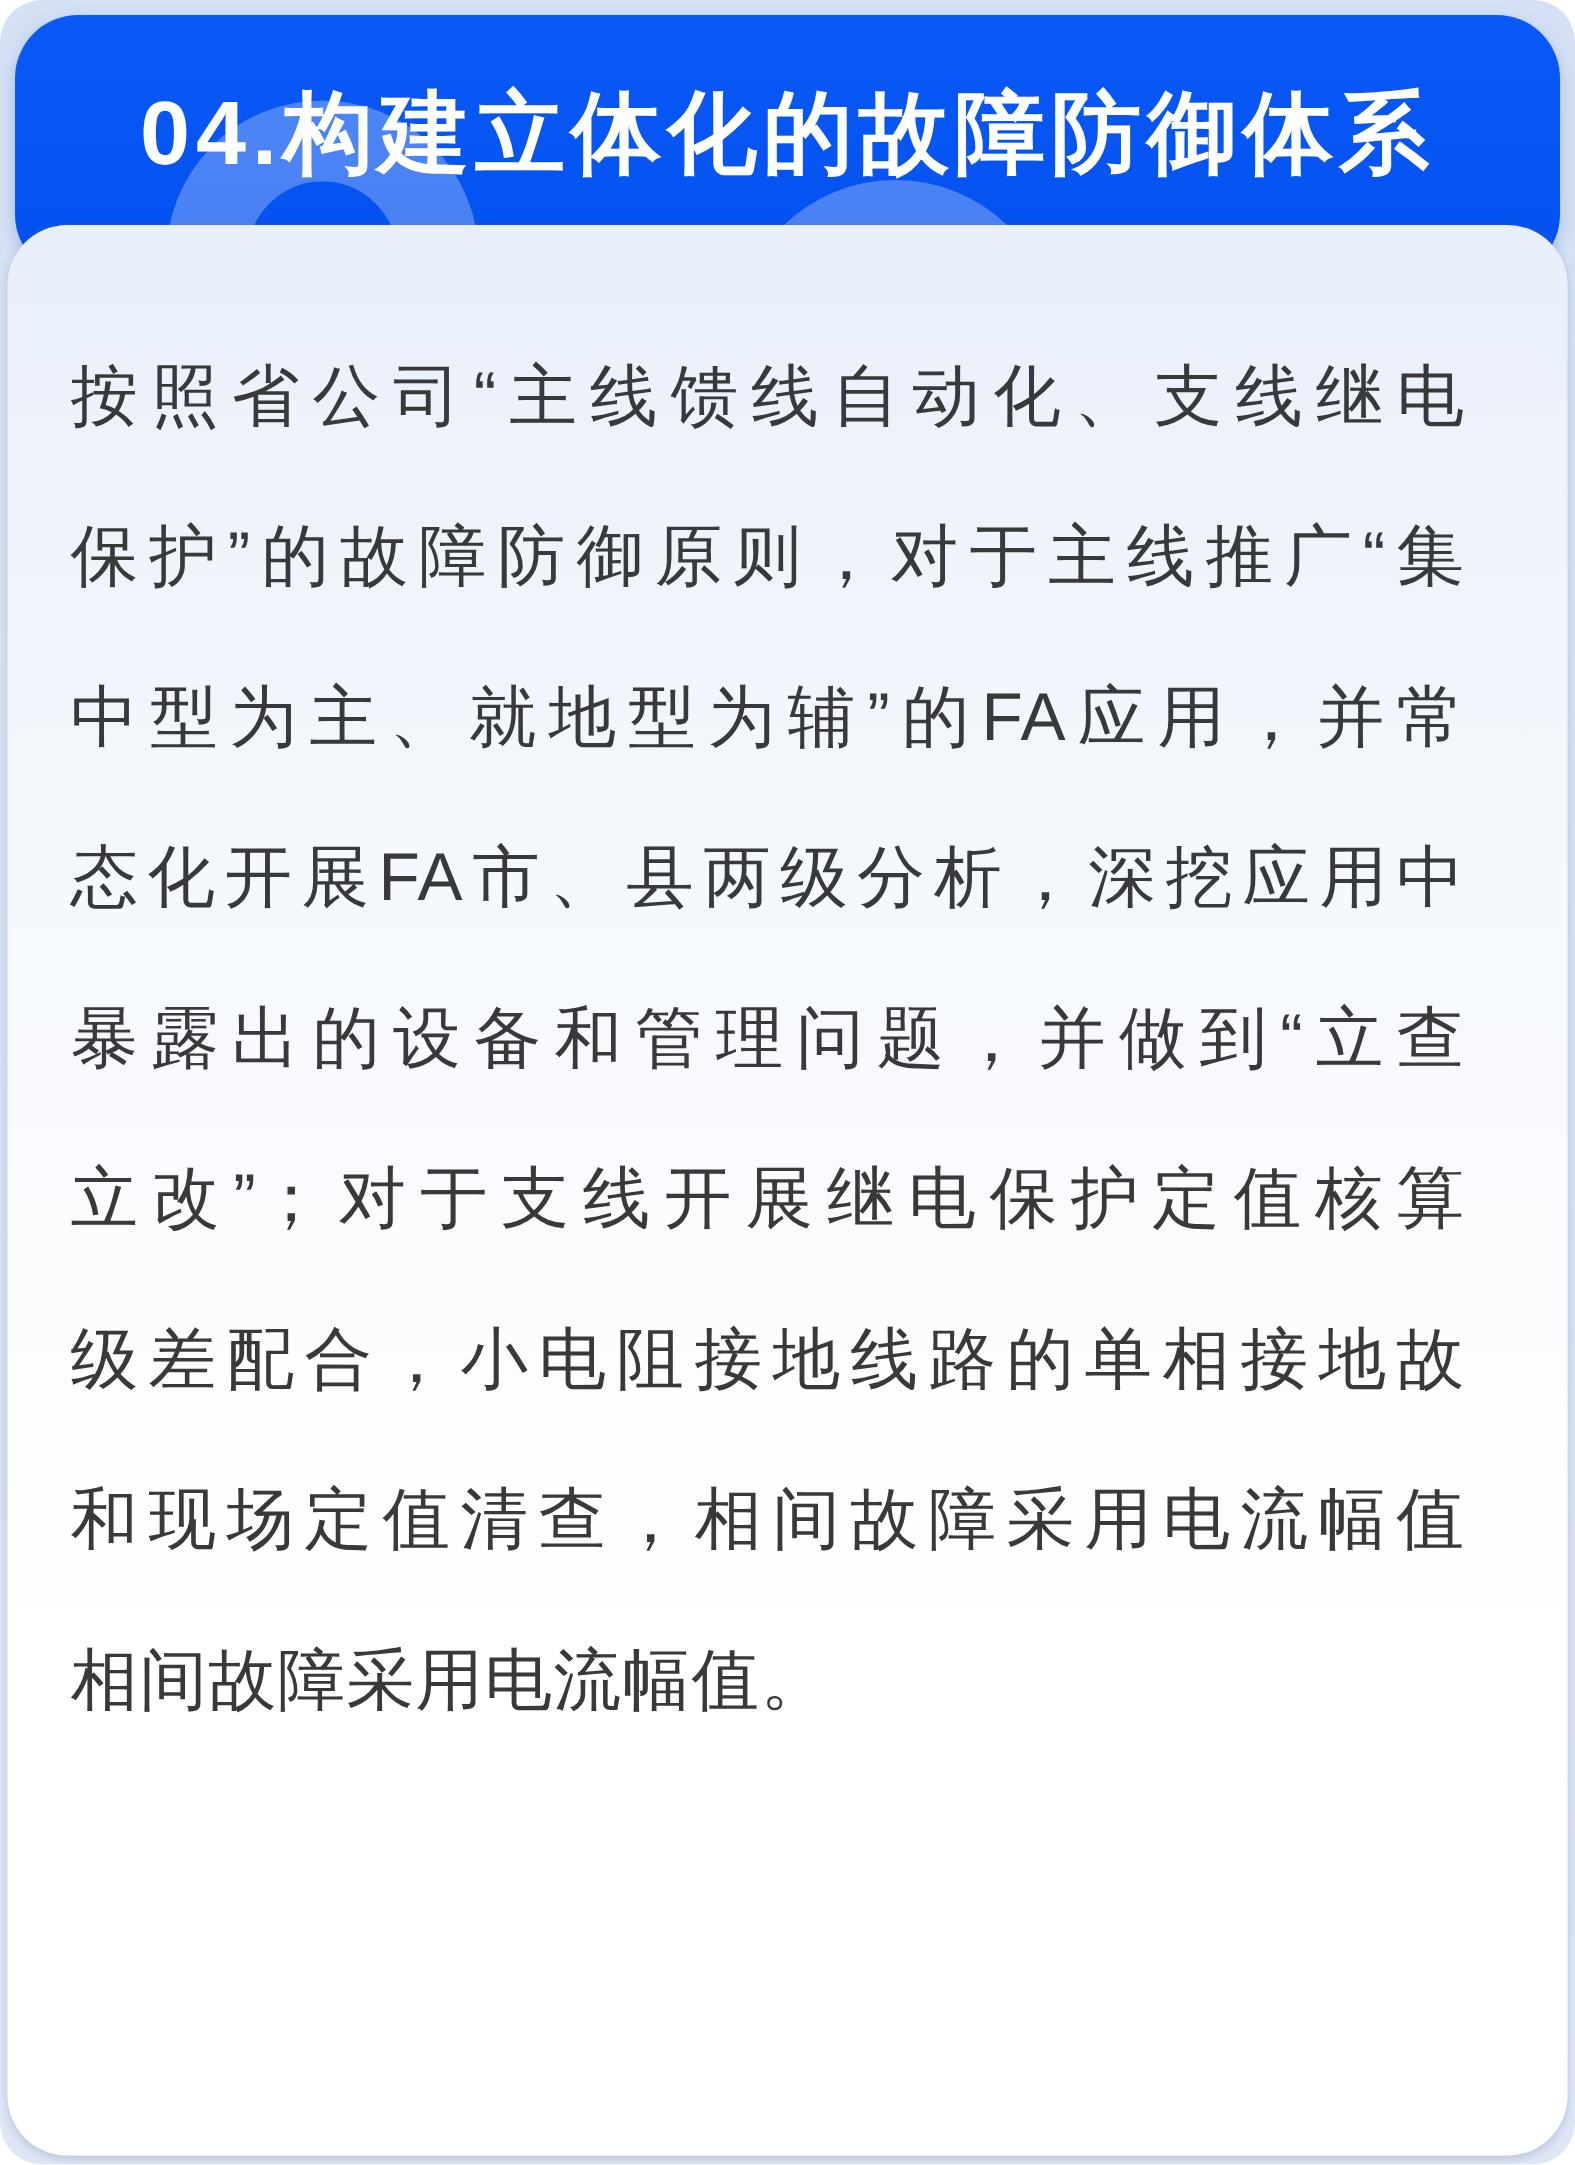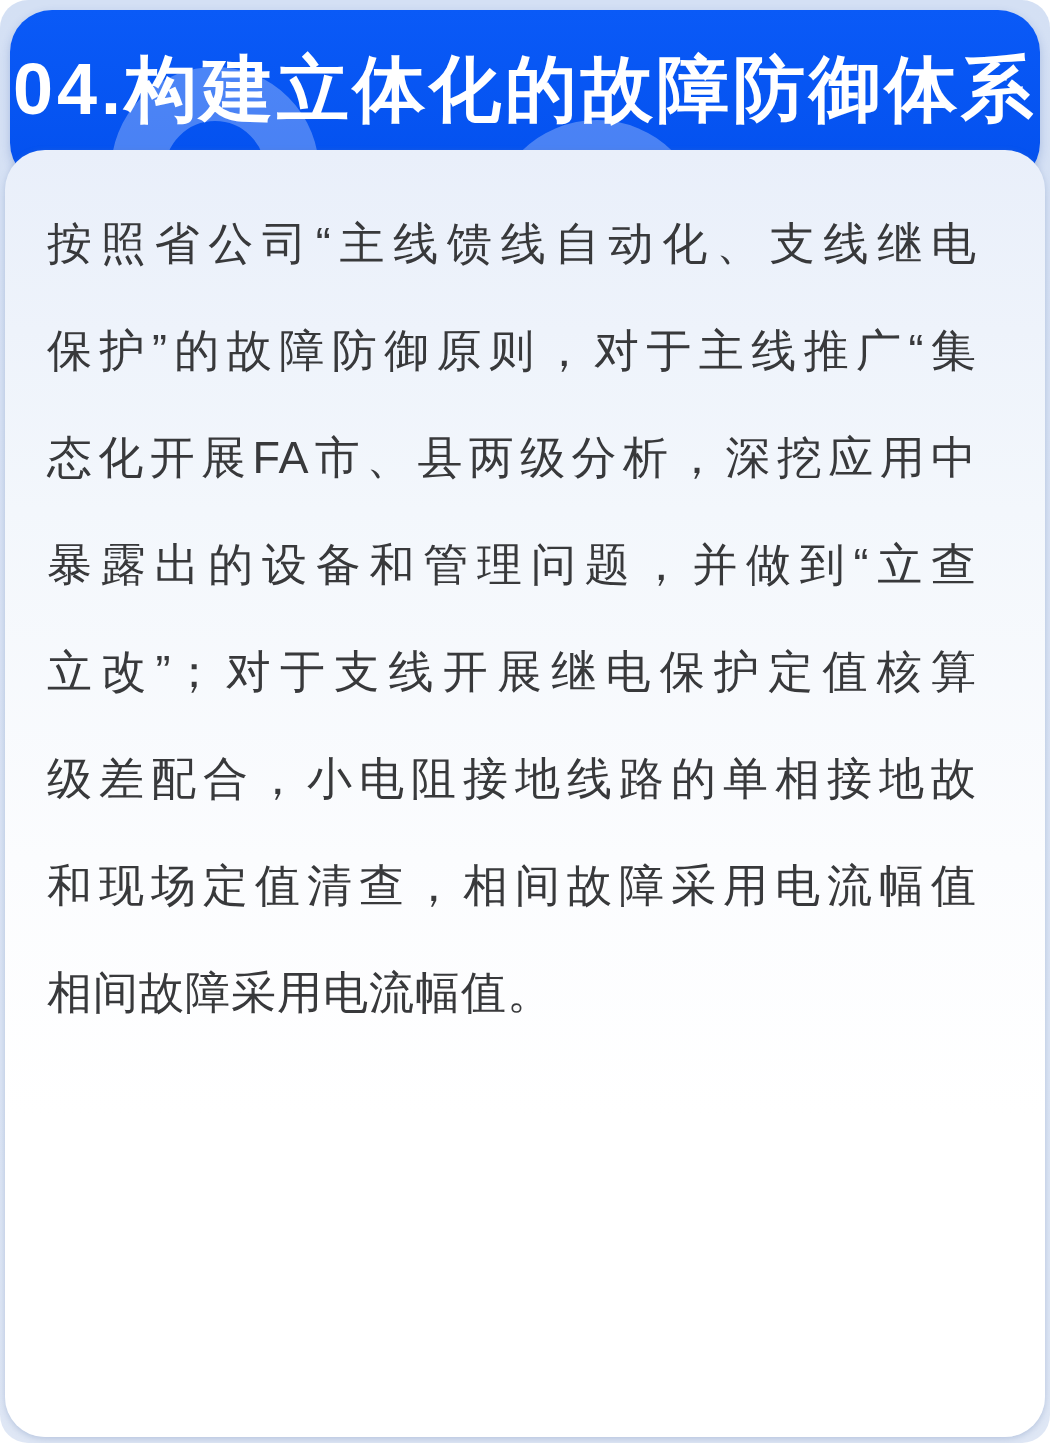--- a/index.html
+++ b/index.html
@@ -54,21 +54,21 @@
     z-index: 1;
   }
   .banner-title {
     position: absolute;
     z-index: 2;
     left: 0;
     right: 0;
     top: 52px;
     margin: 0;
     text-align: center;
-    font-size: 72px;
+    font-size: 60px;
     line-height: 54px;
     font-weight: 900;
     letter-spacing: 4px;
     color: var(--title-color, #ffffff);
     font-family: "Liberation Sans", sans-serif;
   }
   
   .card {
     position: absolute;
     left: 5px;
@@ -79,21 +79,21 @@
     background: linear-gradient(180deg,
       var(--card-bg-top, #e9effa) 0%,
       #f3f7fc 28%,
       #fbfcfe 55%,
       #ffffff 75%);
     box-shadow: 0 2px 6px rgba(110, 135, 180, 0.35);
     z-index: 3;
     overflow: hidden;
   }
   .paragraph {
-    padding: 40px 68px 0 42px;
+    padding: 60px 68px 0 42px;
   }
   .text-line {
     font-size: 45px;
     line-height: 107px;
     height: 107px;
     letter-spacing: 1px;
     color: var(--text, #38393b);
     font-weight: 400;
     white-space: nowrap;
   }
@@ -112,20 +112,21 @@
   <div class="banner">
     <div class="decor-ring"></div>
     <div class="decor-dome"></div>
     <h1 class="banner-title">04.构建立体化的故障防御体系</h1>
   </div>
 
   <div class="card">
     <div class="paragraph">
       <div class="text-line justified">按照省公司“主线馈线自动化、支线继电</div>
       <div class="text-line justified">保护”的故障防御原则，对于主线推广“集</div>
+      <div class="text-line justified">中型为主、就地型为辅”的FA应用，并常</div>
       <div class="text-line justified">态化开展FA市、县两级分析，深挖应用中</div>
       <div class="text-line justified">暴露出的设备和管理问题，并做到“立查</div>
       <div class="text-line justified">立改”；对于支线开展继电保护定值核算</div>
       <div class="text-line justified">级差配合，小电阻接地线路的单相接地故</div>
       <div class="text-line justified">和现场定值清查，相间故障采用电流幅值</div>
       <div class="text-line">相间故障采用电流幅值。</div>
     </div>
   </div>
 
 </div>

